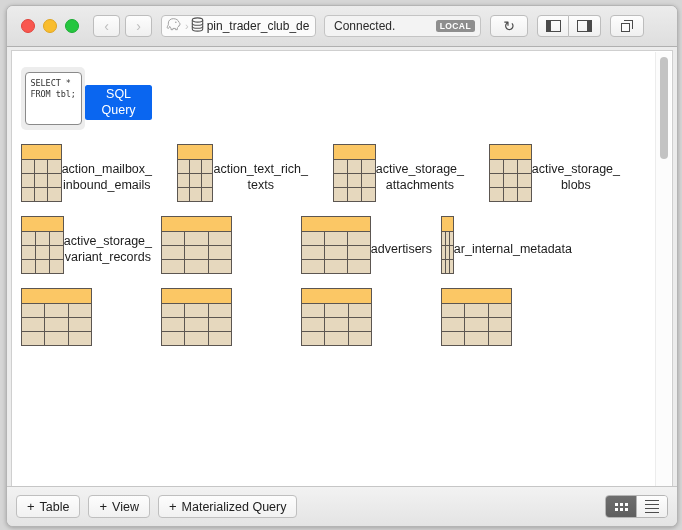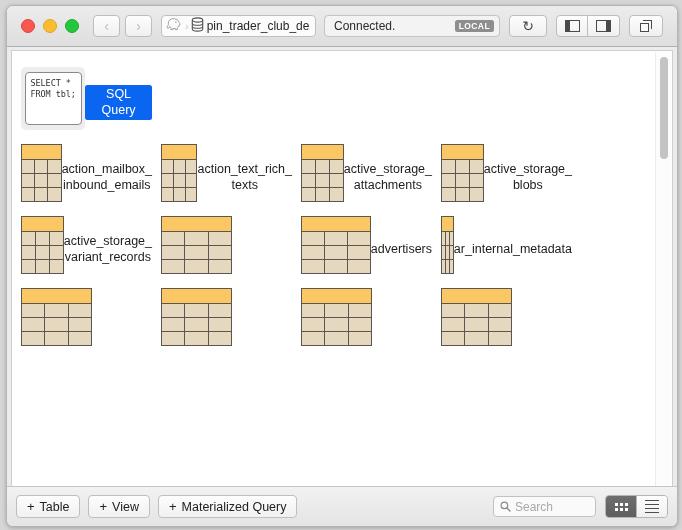--- a/index.html
+++ b/index.html
@@ -100,21 +100,21 @@
   .statusbox {
     height: 22px;
     box-sizing: border-box;
     background: #f3f3f3;
     border: 1px solid #c4c4c4;
     border-radius: 4px;
     display: flex;
     align-items: center;
     justify-content: space-between;
     padding: 0 5px 0 9px;
-    width: 176px;
+    width: 157px;
     margin-right: 9px;
   }
   .statusbox .stext { font-size: 12px; color: #2b2b2b; }
   .badge {
     background: #8e8e8e;
     color: #ffffff;
     font-size: 8.5px;
     font-weight: bold;
     letter-spacing: 0.4px;
     border-radius: 2.5px;
@@ -424,21 +424,21 @@
         <div class="row">
           <div class="cell">
             <div class="sqlicon-box">
               <div class="sqlicon">SELECT *
 FROM tbl;</div>
             </div>
             <div class="label selected">SQL Query</div>
           </div>
         </div>
 
-        <div class="row" style="margin-top:14px;">
+        <div class="row" style="margin-top:14px;gap:16px;">
           <div class="cell">
             <div class="tblicon">
               <div class="tbl-header"></div>
               <div class="tbl-body">
                 <div class="tbl-row">
                     <span class="tbl-col"></span>
                     <span class="tbl-col"></span>
                     <span class="tbl-col"></span>
                   </div>
                 <div class="tbl-row">
@@ -741,29 +741,20 @@
       <span>View</span>
     </div>
 
     <div class="pill">
       <span class="plus">+</span>
       <span>Materialized Query</span>
     </div>
 
     <div class="spacer"></div>
 
-    <div class="searchbox">
-      <span class="mag">
-        <svg width="11" height="11" viewBox="0 0 11 11">
-          <circle cx="4.4" cy="4.4" r="3.3" fill="none" stroke="#8d8d8d" stroke-width="1.2"></circle>
-          <line x1="6.9" y1="6.9" x2="10" y2="10" stroke="#8d8d8d" stroke-width="1.4" stroke-linecap="round"></line>
-        </svg>
-      </span>
-      <span class="ph">Search</span>
-    </div>
 
     <div class="segctl">
       <div class="seg active">
         <span class="griddots">
           <i></i>
             <i></i>
             <i></i>
             <i></i>
             <i></i>
             <i></i>

